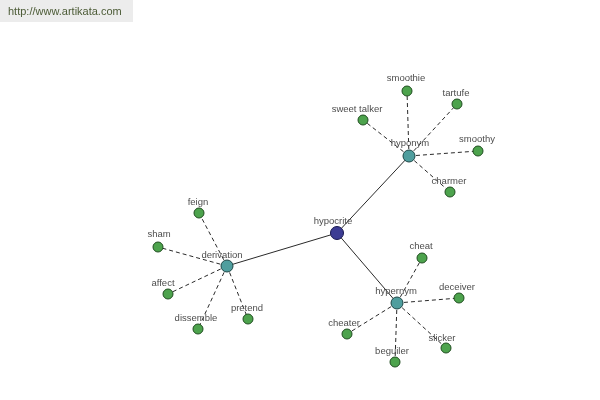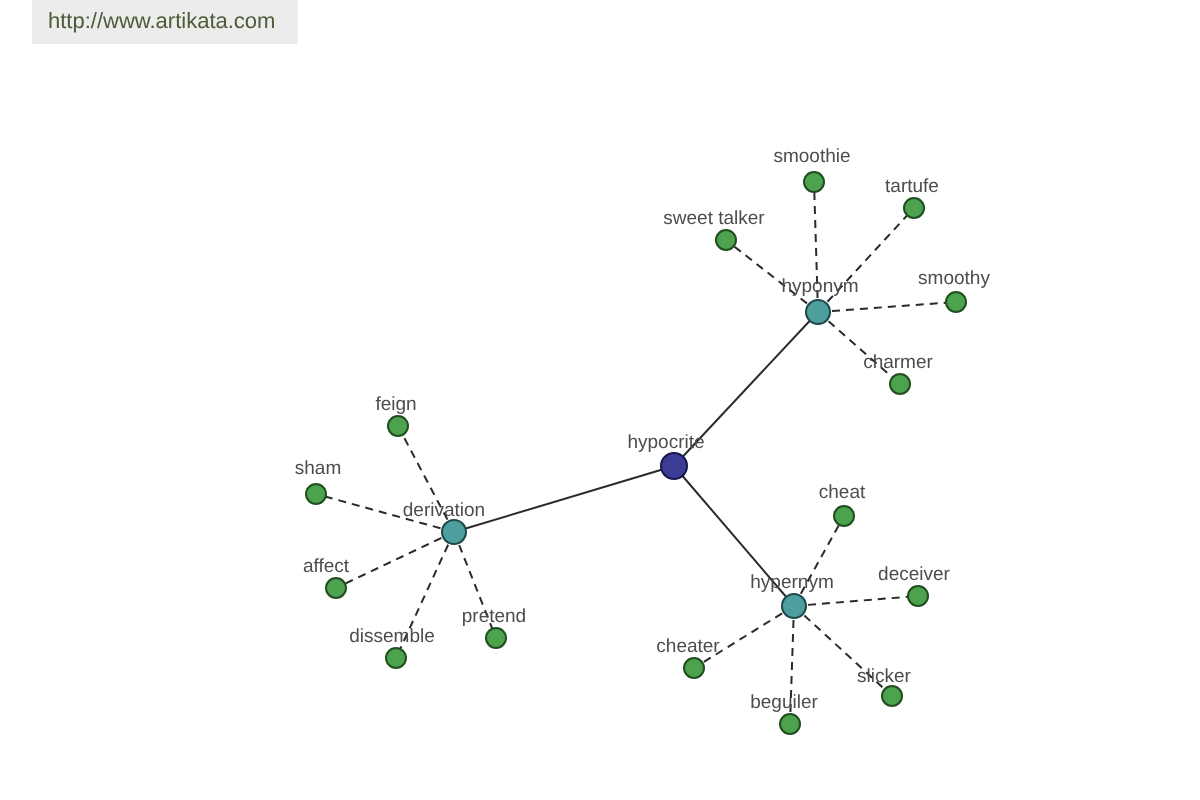--- a/index.html
+++ b/index.html
@@ -5,21 +5,21 @@
   html,body{margin:0;padding:0;}
   body{
     width:600px;height:400px;
     background:#ffffff;
     font-family:"Liberation Sans", sans-serif;
     position:relative;
     overflow:hidden;
   }
   .url-chip{
     position:absolute;
-    left:16px;top:0;
+    left:0;top:0;
     width:133px;height:22px;
     background:#ececec;
     color:#4c5b36;
     font-size:11px;
     line-height:22px;
     padding-left:8px;
     box-sizing:border-box;
     white-space:nowrap;
   }
   .graph-wrap{

